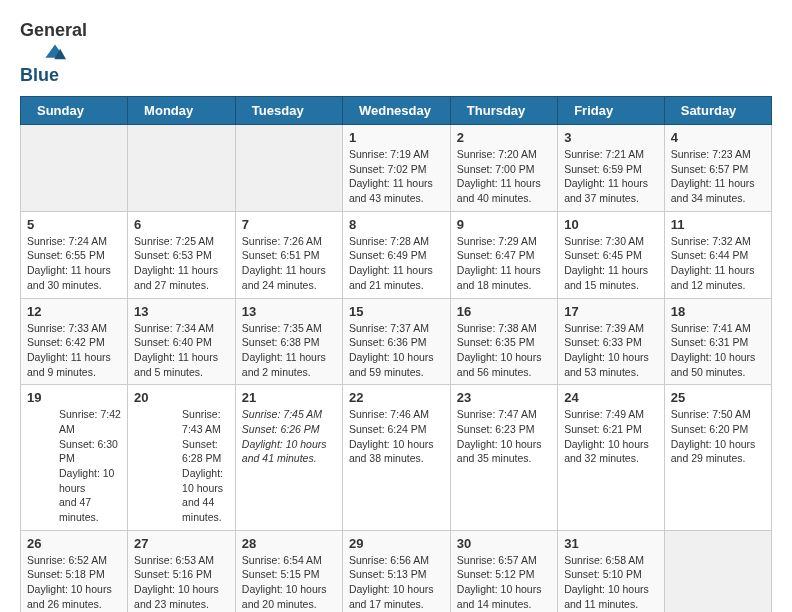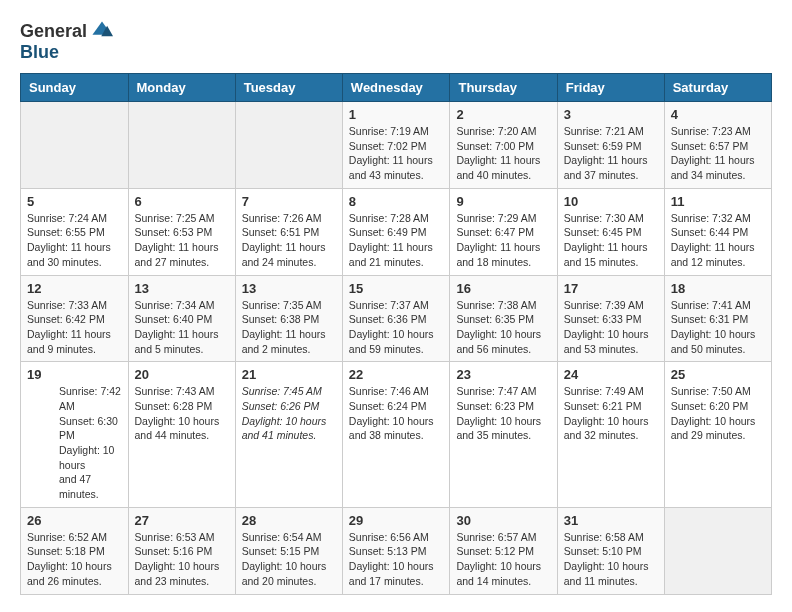--- a/index.html
+++ b/index.html
@@ -18,20 +18,21 @@
     }
     .logo {
       display: flex;
       flex-direction: column;
       align-items: flex-start;
     }
     .logo-text {
       display: flex;
       align-items: center;
       gap: 2px;
+      flex-direction: column;
     }
     .logo-general {
       font-size: 18px;
       font-weight: bold;
       color: #333;
     }
     .logo-blue {
       font-size: 18px;
       font-weight: bold;
       color: #1a5276;
@@ -55,21 +56,21 @@
     }
     .calendar {
       width: 100%;
       border-collapse: collapse;
       border: 1px solid #ccc;
     }
     .calendar th {
       background-color: #2471a3;
       color: #fff;
       text-align: left;
-      padding: 6px 8px;
+      padding: 6px 16px;
       font-size: 13px;
       border: 1px solid #1a5276;
     }
     .calendar td {
       vertical-align: top;
       padding: 5px 6px;
       border: 1px solid #ccc;
       width: 108px;
       min-height: 90px;
       background: #fff;
@@ -264,21 +265,21 @@
       <tr>
         <td>
           <span class="day-number">19</span>
           <div class="day-info" style="white-space: pre-line; margin-left: 32px;">Sunrise: 7:42 AM
 Sunset: 6:30 PM
 Daylight: 10 hours
 and 47 minutes.</div>
         </td>
         <td>
           <span class="day-number">20</span>
-          <div class="day-info" style="white-space: pre-line;">Sunrise: 7:43 AM
+          <div class="day-info" style="white-space: pre-line; margin-left: 48px;">Sunrise: 7:43 AM
 Sunset: 6:28 PM
 Daylight: 10 hours
 and 44 minutes.</div>
         </td>
         <td>
           <span class="day-number">21</span>
           <div class="day-info" style="white-space: pre-line; font-style: italic;">Sunrise: 7:45 AM
 Sunset: 6:26 PM
 Daylight: 10 hours
 and 41 minutes.</div>

